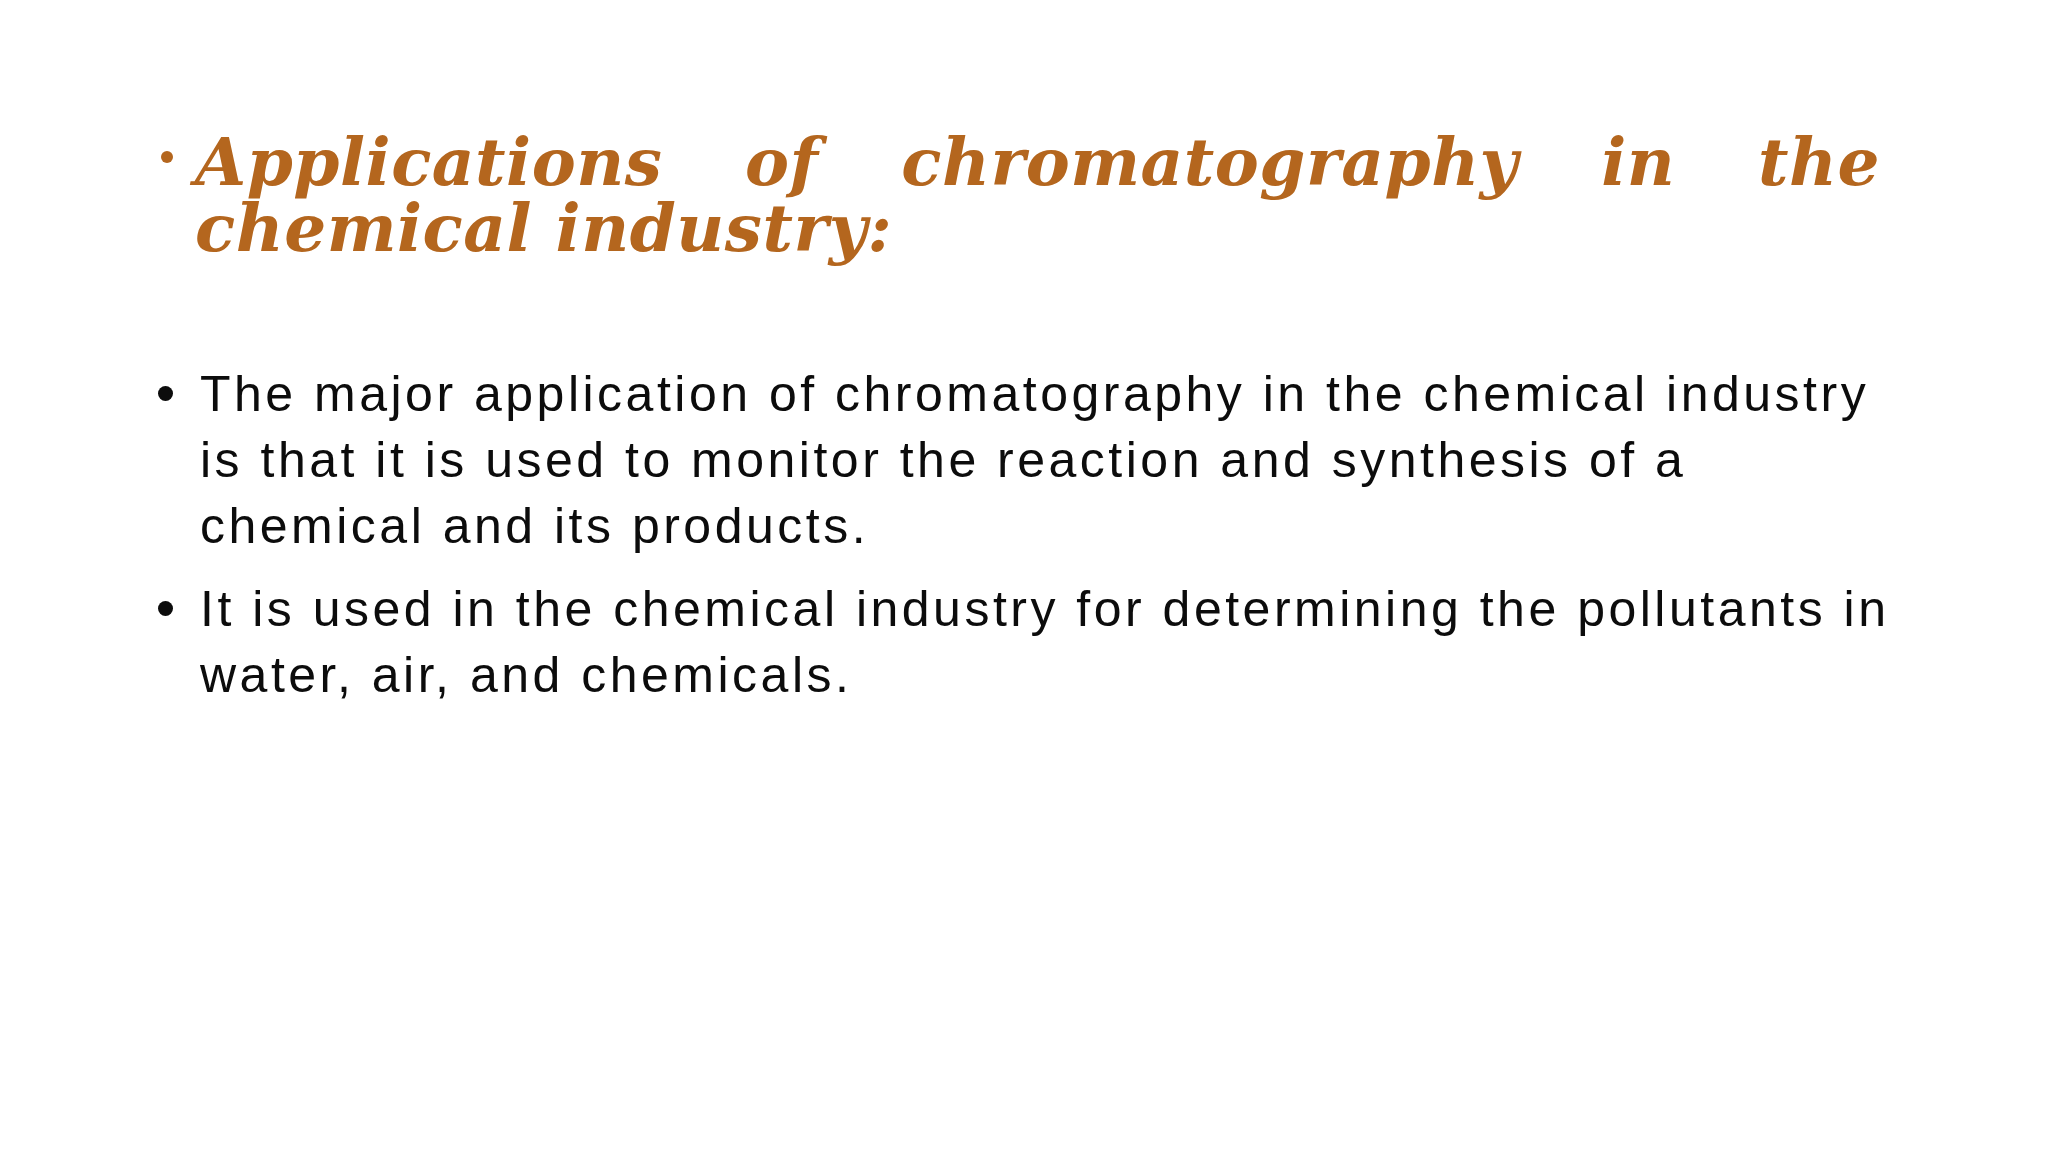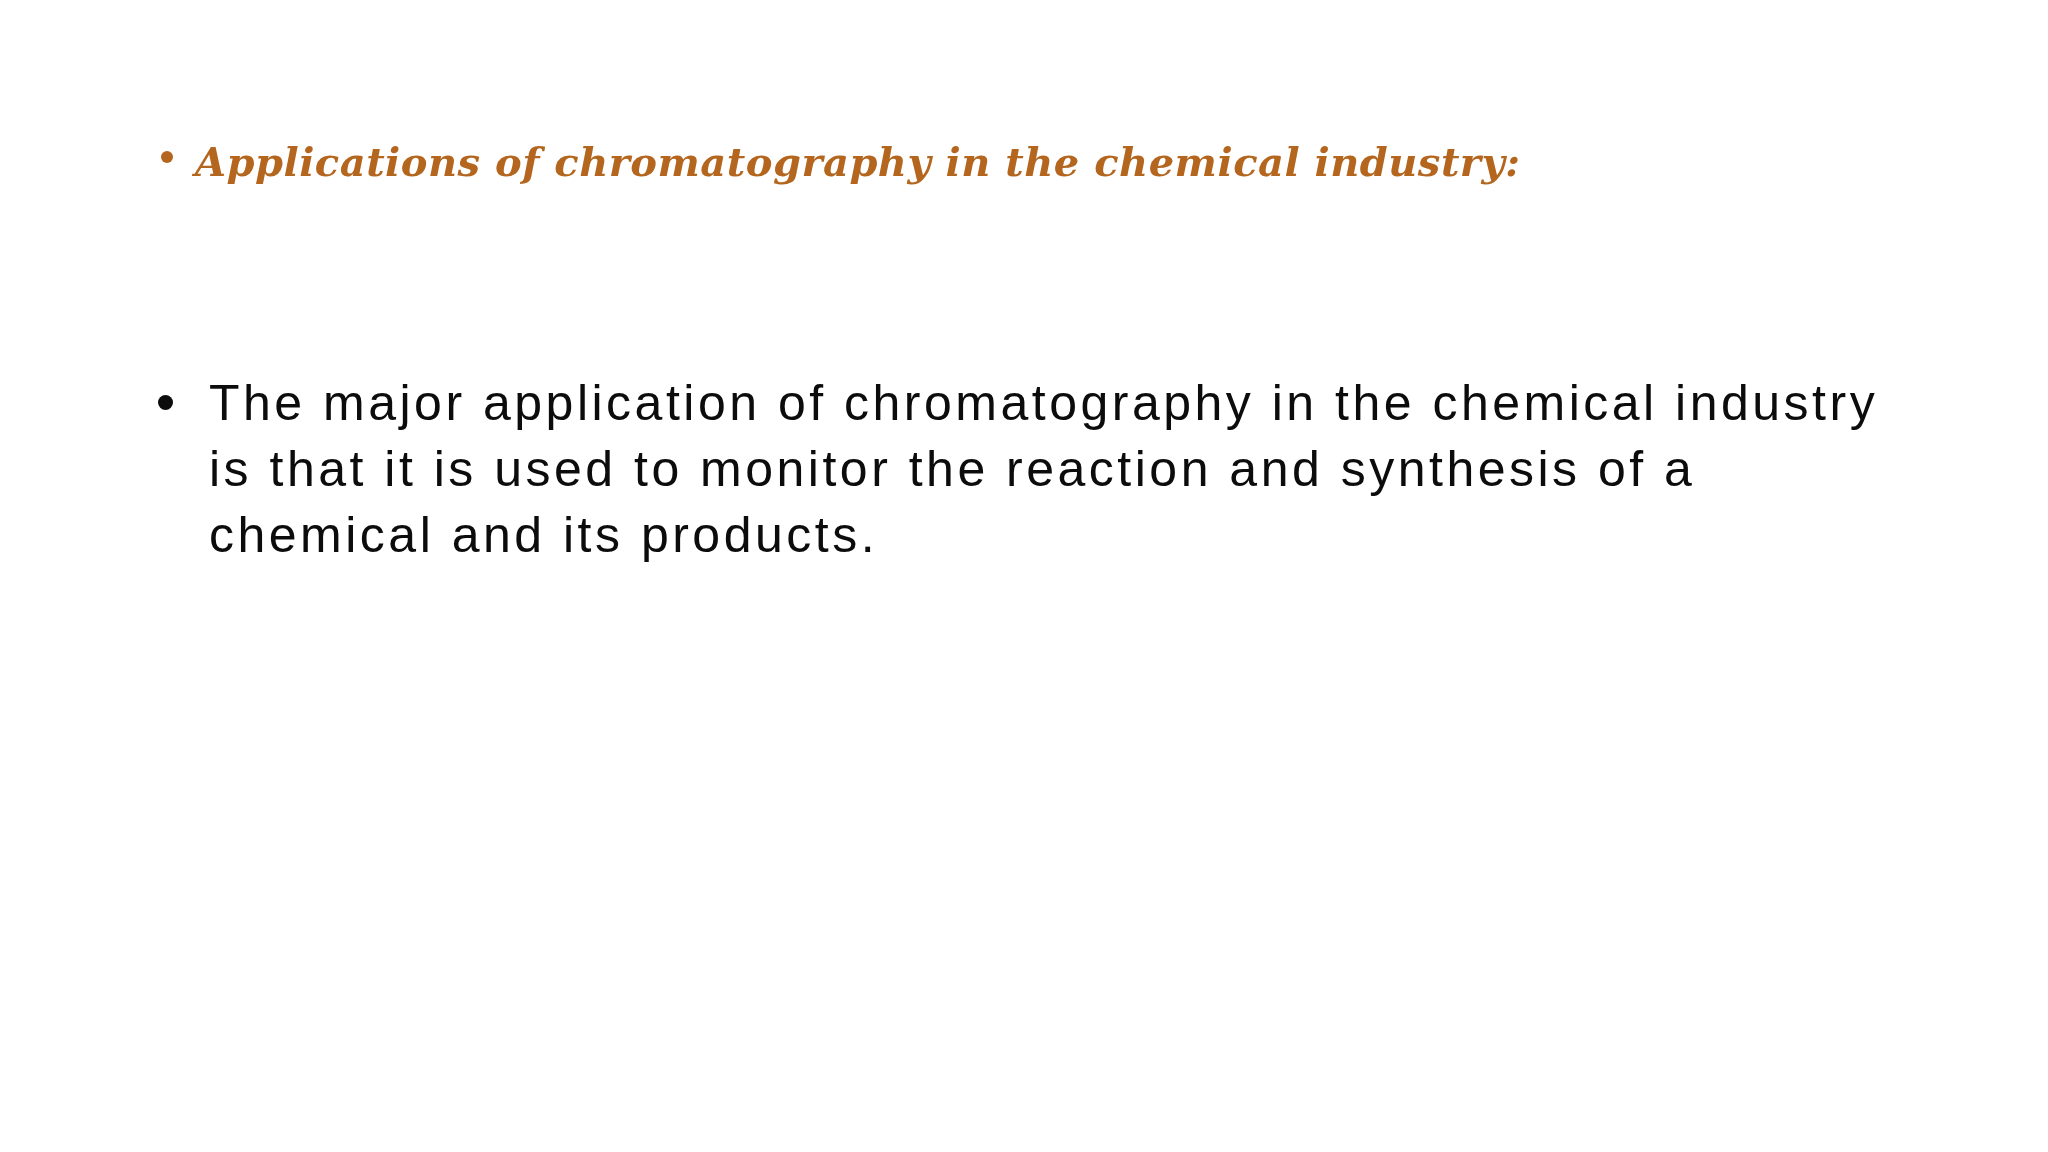--- a/index.html
+++ b/index.html
@@ -35,21 +35,21 @@
   }
   .title-text {
     position: absolute;
     left: 195px;
     top: 129px;
     width: 1685px;
     margin: 0;
     font-family: "DejaVu Serif", serif;
     font-style: italic;
     font-weight: bold;
-    font-size: 40px;
+    font-size: 66px;
     line-height: 66px;
     letter-spacing: 0.5px;
     color: #B4661E;
     text-align: justify;
   }
 
   
   .bullet-list {
     position: absolute;
     left: 200px;
@@ -63,21 +63,21 @@
   .bullet-dot {
     position: absolute;
     left: -42px;
     top: 25px;
     width: 15px;
     height: 15px;
     border-radius: 50%;
     background: #0c0c0c;
   }
   .bullet-text {
-    margin: 9px;
+    margin: 0;
     font-family: "Liberation Sans", sans-serif;
     font-weight: 400;
     font-size: 50px;
     line-height: 66px;
     letter-spacing: 3.5px;
     color: #0c0c0c;
     text-align: left;
   }
 </style>
 </head>
@@ -91,17 +91,21 @@
   </div>
 
   <div class="bullet-list">
 
     <div class="bullet-item">
       <span class="bullet-dot"></span>
       <p class="bullet-text">The major application of chromatography in the chemical industry is that it is used to monitor the reaction and synthesis of a chemical and its products.</p>
     </div>
 
 
+    <div class="bullet-item">
+      <span class="bullet-dot"></span>
+      <p class="bullet-text">It is used in the chemical industry for determining the pollutants in water, air, and chemicals.</p>
+    </div>
 
 
   </div>
 
 </div>
 
 </body></html>

